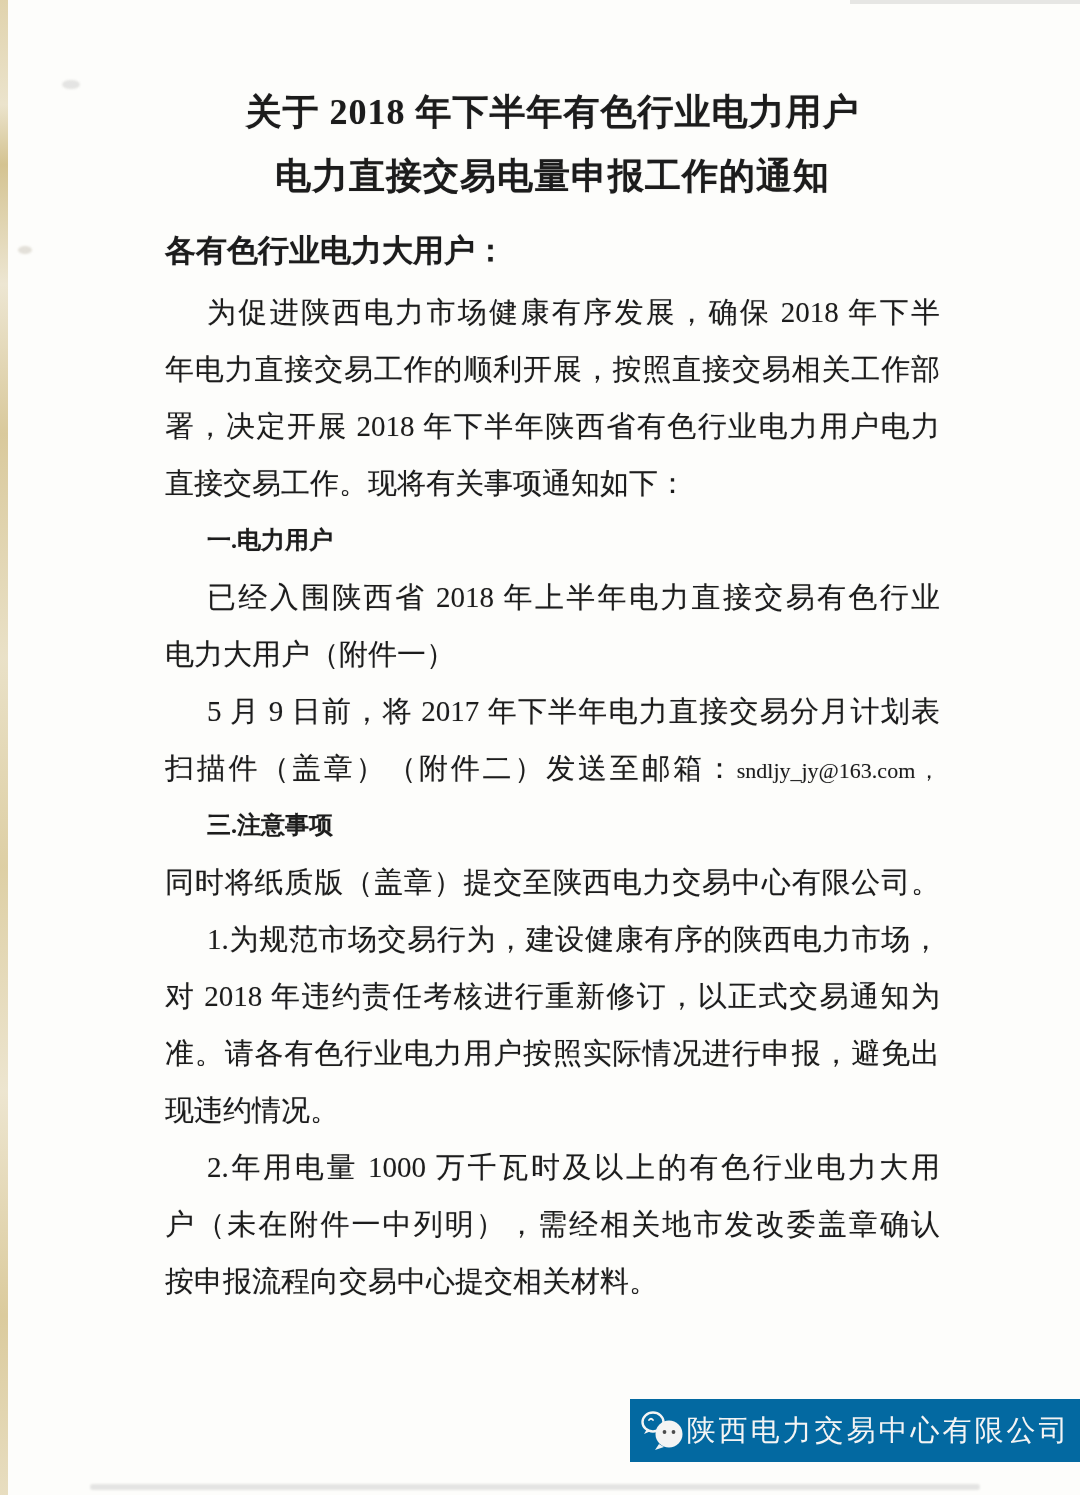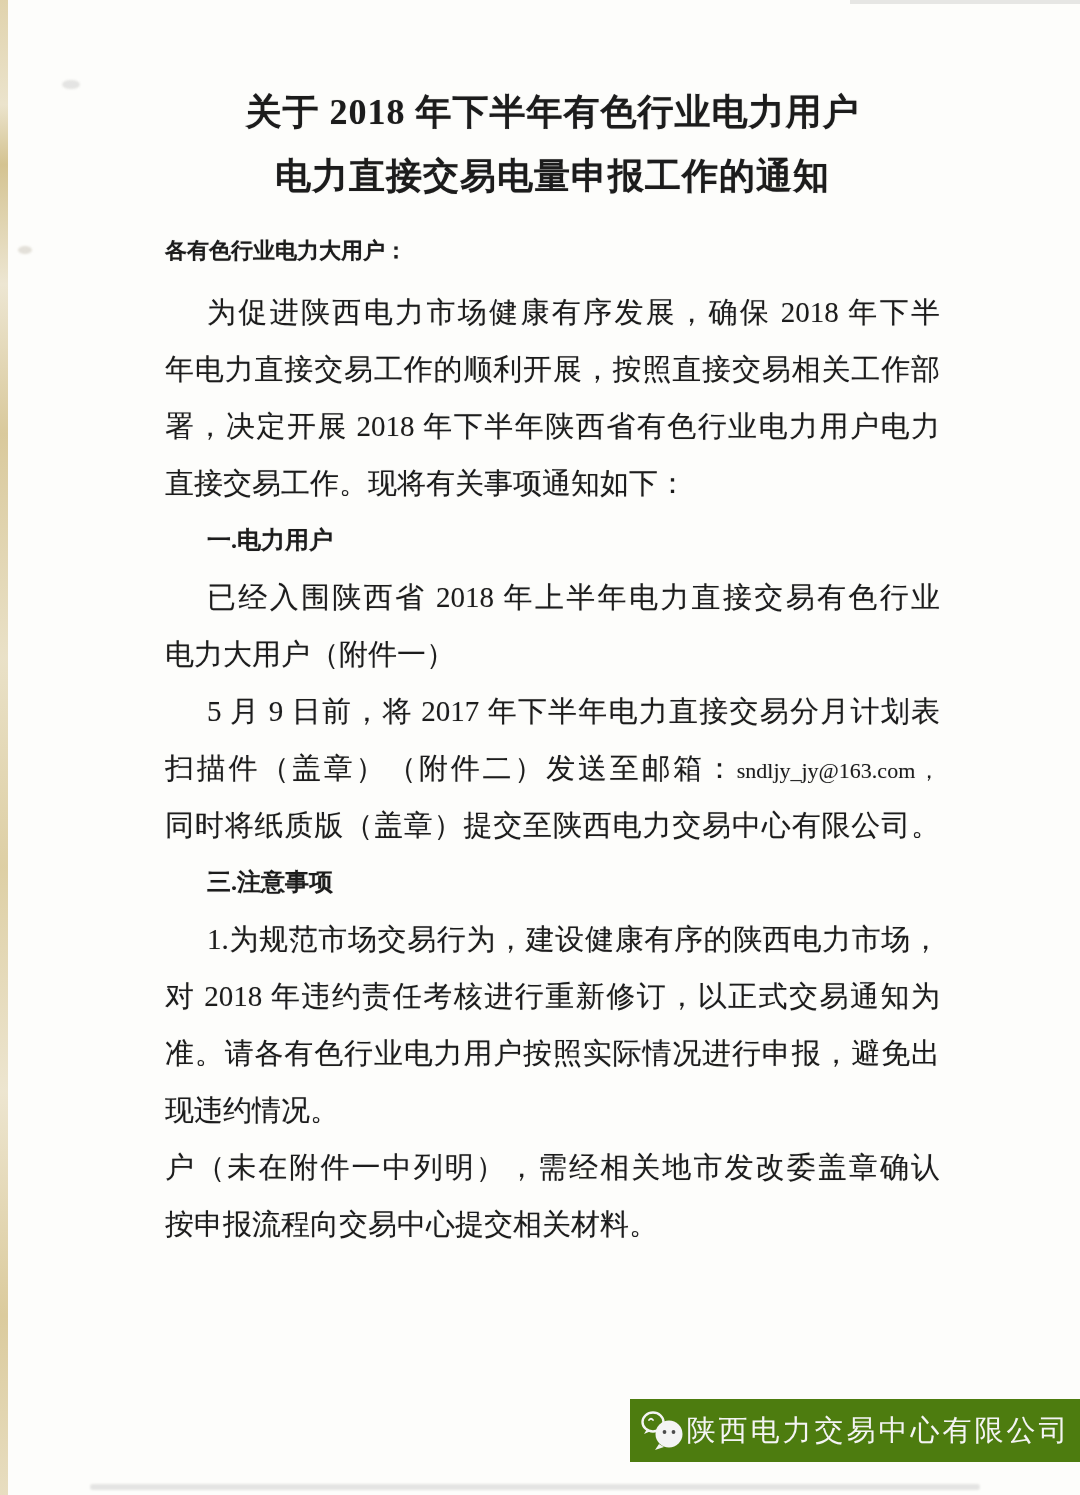--- a/index.html
+++ b/index.html
@@ -9,37 +9,37 @@
     font-family:"Liberation Serif","DejaVu Serif",serif;
     color:#1c1c1c;
   }
   .content { padding:0 140px 0 165px; }
   .doc-title {
     margin-top:80px; text-align:center;
     font-size:36px; line-height:64px; font-weight:700; letter-spacing:1px;
     text-shadow:0 0 1px rgba(0,0,0,.35);
   }
   .salutation {
-    margin-top:20px; font-size:22px; font-weight:700; line-height:46px;
+    margin-top:20px; font-size:31px; font-weight:700; line-height:46px;
     text-shadow:0 0 1px rgba(0,0,0,.3);
   }
   .body-block { margin-top:10px; }
   .bline {
     font-size:29px; height:57px; line-height:57px; overflow:hidden;
     text-shadow:0 0 1px rgba(0,0,0,.25);
   }
   .just { text-align:justify; text-align-last:justify; }
   .indent { text-indent:42px; }
   .bheading { font-weight:700; font-size:24px; }
   .email { font-size:22px; letter-spacing:0; }
 
   
   .footer-bar {
     position:absolute; left:630px; top:1399px; width:450px; height:63px;
-    background:#4d7c0f;
+    background:#0369a1;
     display:flex; align-items:center; justify-content:center; gap:1px;
   }
   .footer-text {
     color:#f4f4f4; font-size:29px; letter-spacing:3px; white-space:nowrap;
     font-family:"Liberation Sans","DejaVu Sans",sans-serif;
   }
   .wechat-logo { flex:0 0 auto; }
 
   
   .left-strip {
@@ -85,29 +85,30 @@
       <div class="bline">直接交易工作。现将有关事项通知如下：</div>
 
       <div class="bline bheading indent">一.电力用户</div>
 
       <div class="bline just indent">已经入围陕西省 2018 年上半年电力直接交易有色行业</div>
       <div class="bline">电力大用户（附件一）</div>
 
 
       <div class="bline just indent">5 月 9 日前，将 2017 年下半年电力直接交易分月计划表</div>
       <div class="bline just"><span>扫描件（盖章）（附件二）发送至邮箱：</span><span class="email">sndljy_jy@163.com，</span></div>
+      <div class="bline bheading indent">三.注意事项</div>
+
       <div class="bline just">同时将纸质版（盖章）提交至陕西电力交易中心有限公司。</div>
-
-      <div class="bline bheading indent">三.注意事项</div>
 
       <div class="bline just indent">1.为规范市场交易行为，建设健康有序的陕西电力市场，</div>
       <div class="bline just">对 2018 年违约责任考核进行重新修订，以正式交易通知为</div>
       <div class="bline just">准。请各有色行业电力用户按照实际情况进行申报，避免出</div>
       <div class="bline">现违约情况。</div>
 
+      <div class="bline just indent">2.年用电量 1000 万千瓦时及以上的有色行业电力大用</div>
       <div class="bline just">户（未在附件一中列明），需经相关地市发改委盖章确认后，</div>
       <div class="bline">按申报流程向交易中心提交相关材料。</div>
     </div>
   </div>
 
   <div class="footer-bar">
     <svg class="wechat-logo" width="46" height="42" viewBox="0 0 46 42" aria-hidden="true">
       <ellipse cx="13" cy="12" rx="10.5" ry="9.5" fill="none" stroke="#f4f4f4" stroke-width="2.4"></ellipse>
       <path d="M7 19 L4 24 L11 21 Z" fill="#f4f4f4"></path>
       <path d="M9 10 q2 -2.5 4 0" fill="none" stroke="#f4f4f4" stroke-width="1.8" stroke-linecap="round"></path>

